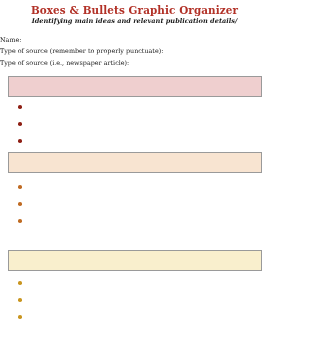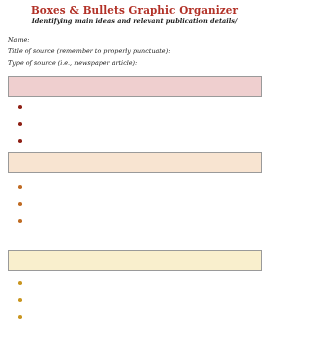--- a/index.html
+++ b/index.html
@@ -43,22 +43,21 @@
     font-size: 6.6px;
     color: #1b1b1b;
     line-height: 1.2;
     margin: 1px 0 0 0;
     white-space: nowrap;
   }
 
   
   .fields {
     margin: 9px 0 0 0;
-    padding: 0 0 0 8px;
-    font-style: italic;
+    padding: 0 0 0 0;
   }
   .field-line {
     font-family: "DejaVu Serif", serif;
     font-size: 6.4px;
     color: #181818;
     line-height: 1.78;
     white-space: nowrap;
   }
 
   
@@ -108,21 +107,21 @@
 
 <div class="page">
 
   <div class="header">
     <div class="doc-title" style="color: rgb(178, 49, 39);">Boxes &amp; Bullets Graphic Organizer</div>
     <div class="doc-subtitle" style="color: rgb(27, 27, 27);">Identifying main ideas and relevant publication details/</div>
   </div>
 
   <div class="fields">
     <div class="field-line">Name:</div>
-    <div class="field-line">Title of source (remember to properly punctuate):</div>
+    <div class="field-line">Type of source (remember to properly punctuate):</div>
     <div class="field-line">Type of source (i.e., newspaper article):</div>
   </div>
 
   <div class="section" id="sec-0" style="top: 76px;">
     <div class="box" id="box-0" style="background: rgb(239, 207, 207); border-color: rgb(154, 154, 154);"></div>
     <div class="bullets" style="margin-top: 3px;">
       <div class="bullet-row">
         <span class="bullet-dot" id="dot-0-0" style="background: rgb(142, 31, 20);"></span>
         <span class="bullet-text"></span>
       </div>

